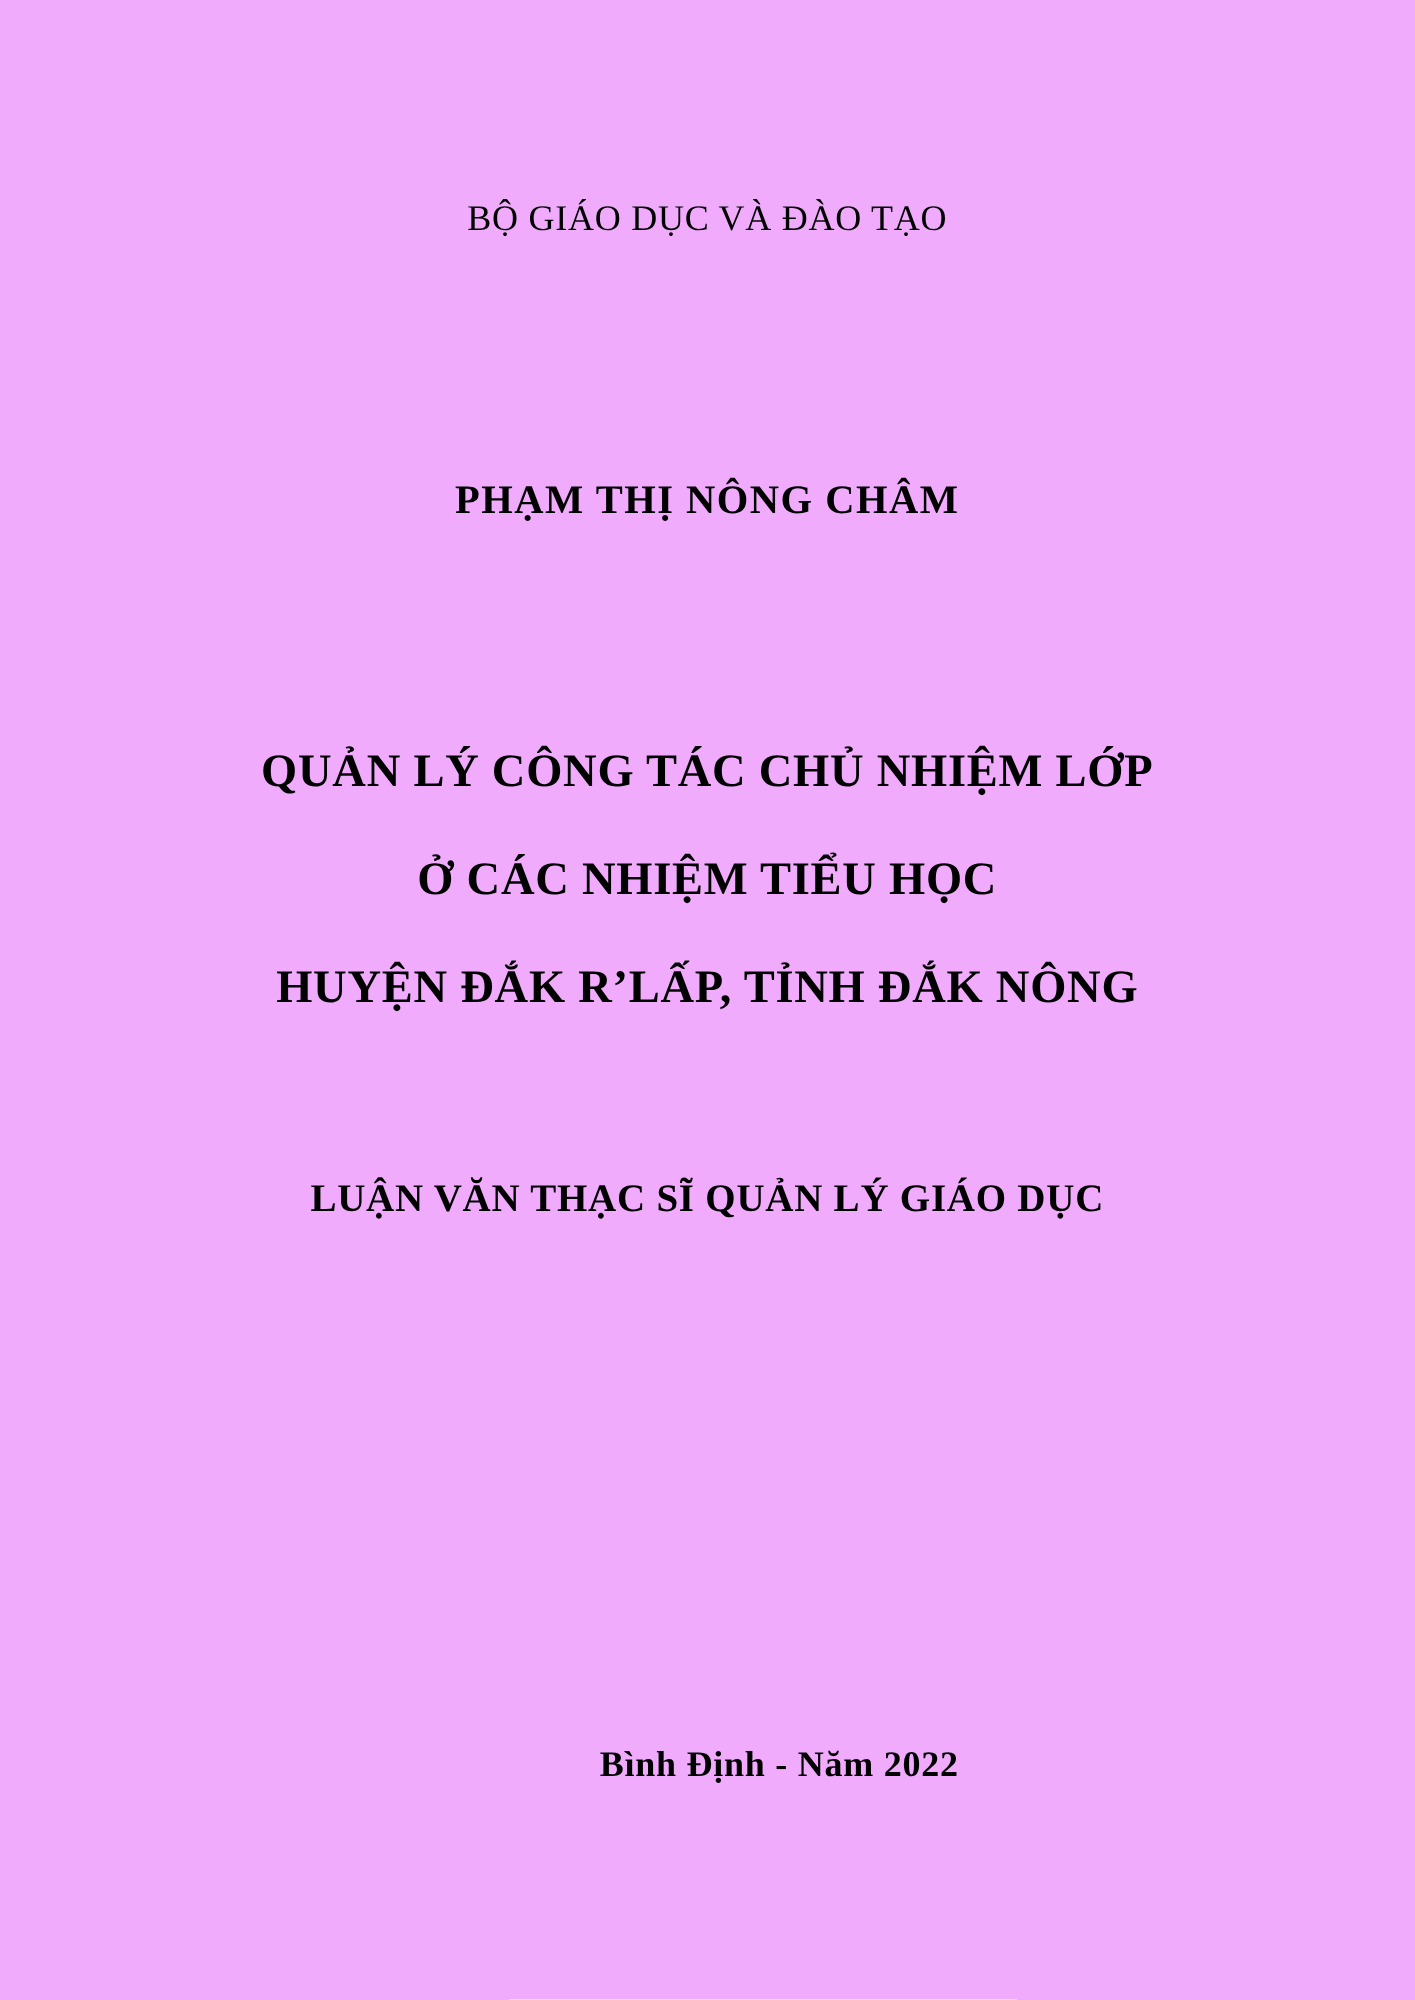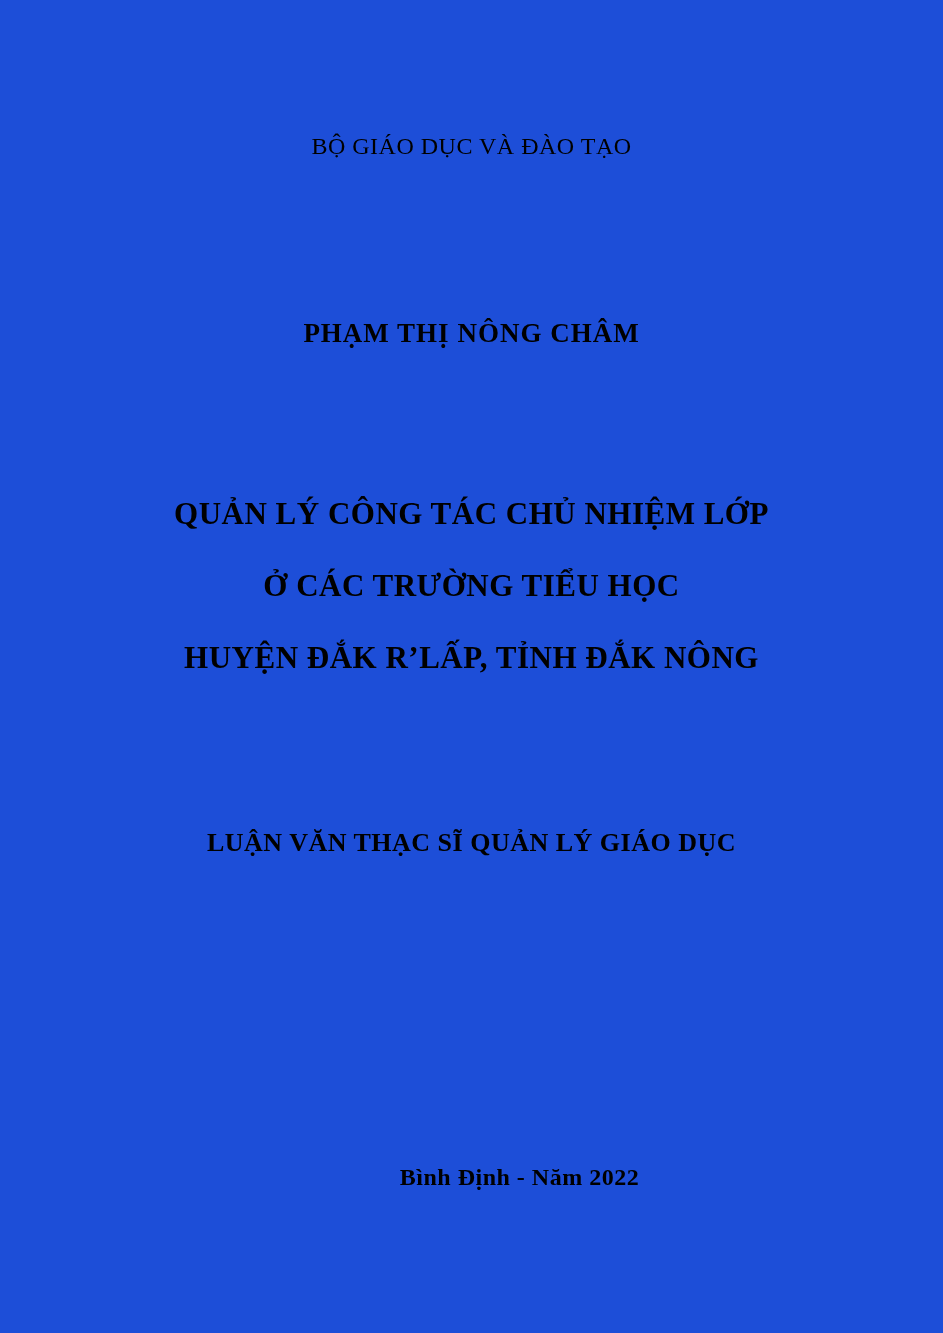--- a/index.html
+++ b/index.html
@@ -5,21 +5,21 @@
   html, body {
     margin: 0;
     padding: 0;
     background: #ffffff;
   }
   .page {
     position: relative;
     width: 943px;
     height: 1333px;
     margin: 0 auto;
-    background: #1d4ed8;
+    background: #f0abfc;
     color: #000000;
     font-family: "Liberation Serif", "DejaVu Serif", serif;
     overflow: hidden;
   }
   .line {
     position: absolute;
     left: 0;
     width: 100%;
     text-align: center;
     line-height: 1.15;
@@ -46,21 +46,21 @@
   .title-block {
     position: absolute;
     top: 0;
     left: 0;
     width: 100%;
   }
   .title-1 { top: 496px; font-size: 31px; font-weight: bold; letter-spacing: 0.5px; }
   .title-2 { top: 568px; font-size: 31px; font-weight: bold; letter-spacing: 0.5px; }
   .title-3 { top: 640px; font-size: 31px; font-weight: bold; letter-spacing: 0.5px; }
   .thesis-type {
-    top: 828px;
+    top: 784px;
     font-size: 26px;
     font-weight: bold;
     letter-spacing: 0.5px;
   }
   .place-year {
     top: 1164px;
     font-size: 24px;
     font-weight: bold;
     letter-spacing: 0.5px;
     margin-left: 48px;
@@ -71,21 +71,21 @@
 
 <div class="page">
 
   <div class="line ministry">BỘ GIÁO DỤC VÀ ĐÀO TẠO</div>
 
 
   <div class="line author">PHẠM THỊ NÔNG CHÂM</div>
 
   <div class="title-block">
     <div class="line title-1">QUẢN LÝ CÔNG TÁC CHỦ NHIỆM LỚP</div>
-    <div class="line title-2">Ở CÁC TRƯỜNG TIỂU HỌC</div>
+    <div class="line title-2">Ở CÁC NHIỆM TIỂU HỌC</div>
     <div class="line title-3">HUYỆN ĐẮK R’LẤP, TỈNH ĐẮK NÔNG</div>
   </div>
 
   <div class="line thesis-type">LUẬN VĂN THẠC SĨ QUẢN LÝ GIÁO DỤC</div>
 
   <div class="line place-year">Bình Định - Năm 2022</div>
 
 </div>
 
 </body></html>

